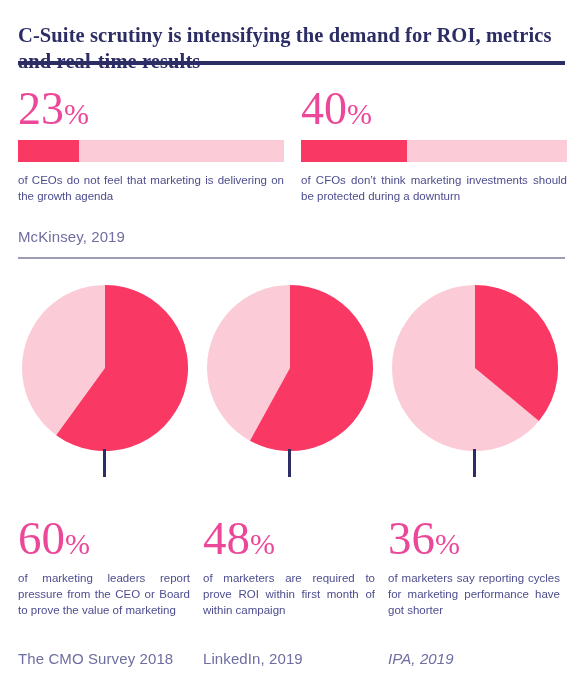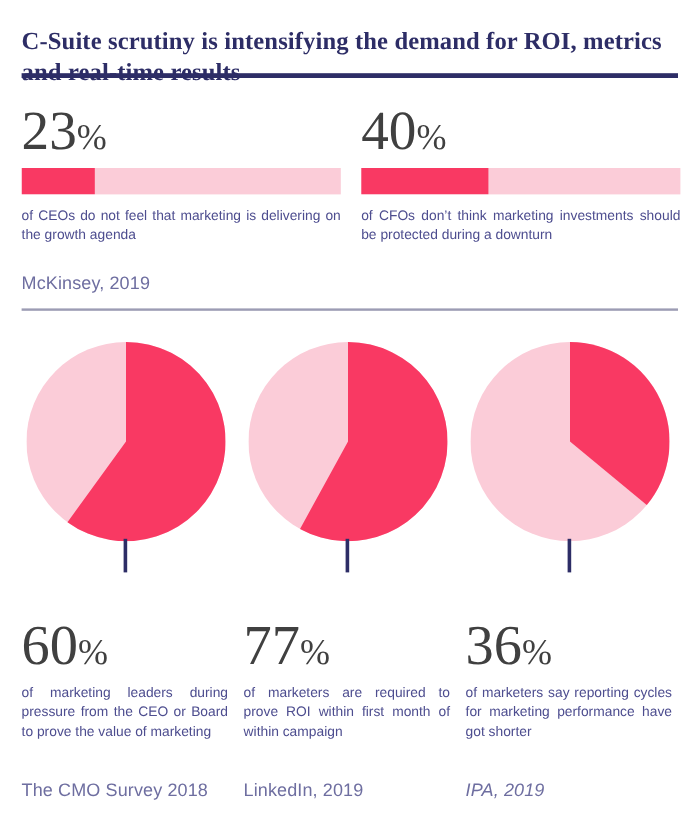--- a/index.html
+++ b/index.html
@@ -39,21 +39,21 @@
     background: #2d2d66;
   }
 
   
   .stat-block { position: absolute; top: 84px; }
   .stat-block.left  { left: 18px;  width: 266px; }
   .stat-block.right { left: 301px; width: 266px; }
 
   .big-number {
     font-family: "Liberation Serif", "DejaVu Serif", serif;
-    color: #404040;
+    color: #ec4899;
     font-size: 46px;
     line-height: 50px;
     white-space: nowrap;
     font-weight: 400;
   }
   .big-number .pct {
     font-size: 30px;
     line-height: 30px;
   }
 
@@ -197,25 +197,25 @@
 <div class="pie-wrap p3">
   <svg class="pie" viewBox="0 0 100 100">
     <circle cx="50" cy="50" r="50" fill="#fbccd8"></circle>
     <path fill="#f93963" d="M 50 50 L 50 0 A 50 50 0 0 1 88.526 81.871 Z"></path>
   </svg>
   <div class="pie-stem"></div>
 </div>
 
 <div class="bottom-block b1">
   <div class="big-number"><span>60</span><span class="pct">%</span></div>
-  <div class="bottom-caption">of marketing leaders during pressure from the CEO or Board to prove the value of marketing</div>
+  <div class="bottom-caption">of marketing leaders report pressure from the CEO or Board to prove the value of marketing</div>
 </div>
 
 <div class="bottom-block b2">
-  <div class="big-number"><span>77</span><span class="pct">%</span></div>
+  <div class="big-number"><span>48</span><span class="pct">%</span></div>
   <div class="bottom-caption">of marketers are required to prove ROI within first month of within campaign</div>
 </div>
 
 <div class="bottom-block b3">
   <div class="big-number"><span>36</span><span class="pct">%</span></div>
   <div class="bottom-caption">of marketers say reporting cycles for marketing performance have got shorter</div>
 </div>
 
 <div class="source source-bottom s1">The CMO Survey 2018</div>
 <div class="source source-bottom s2">LinkedIn, 2019</div>

